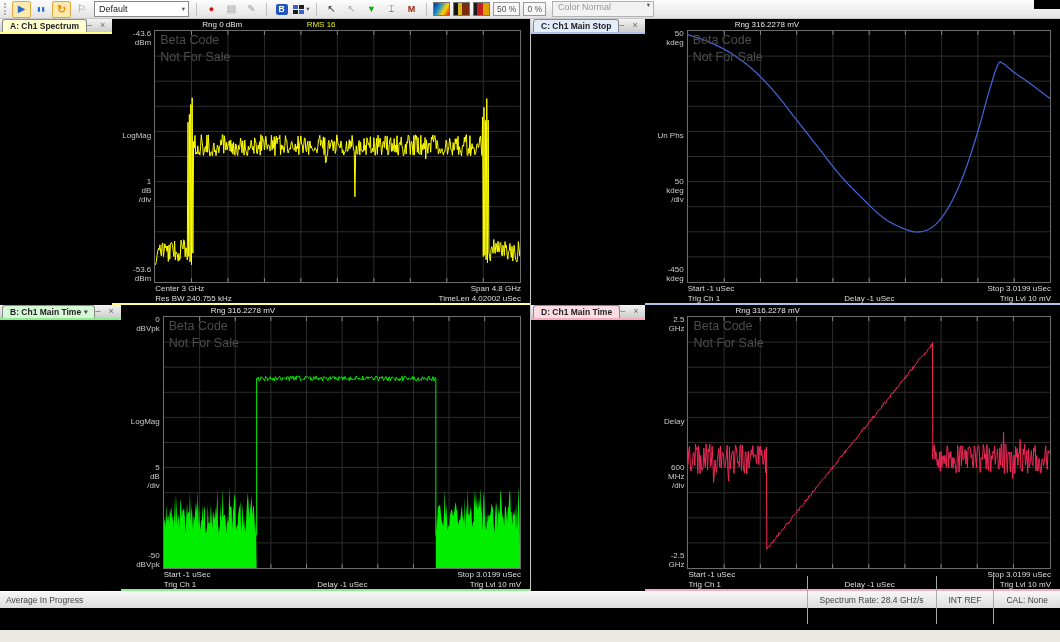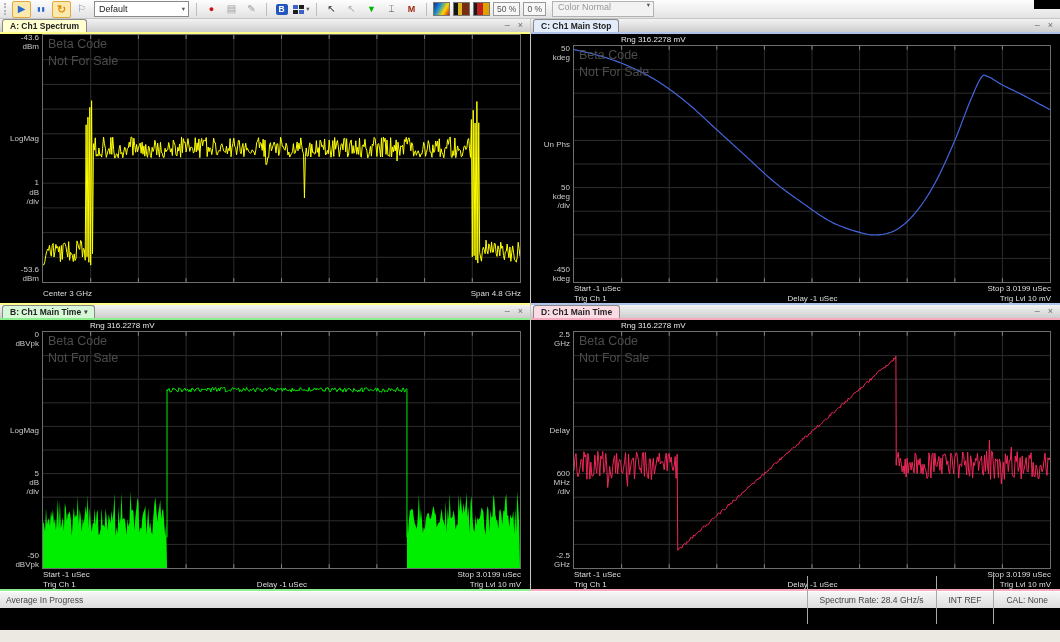--- a/index.html
+++ b/index.html
@@ -36,21 +36,21 @@
   .combo{display:flex;align-items:center;justify-content:space-between;height:14px;border:1px solid #8a8a8a;background:#fff;font-size:9px;color:#222;padding:0 3px 0 4px;width:86px;margin:15px 2px;}
   .pctbox{height:12px;border:1px solid #9a9a9a;background:#f7f7f7;color:#555;padding:0 3px;display:flex;align-items:center;font-size:8.5px;margin:0 1px;}
   .colorsel{display:flex;justify-content:space-between;height:14px;border:1px solid #b2b2b2;background:#f2f2f2;color:#999;font-size:9px;padding:0 3px 0 5px;width:92px;margin-left:4px;}
   .spec1,.spec2,.spec3{width:15px;height:12px;border:1px solid #777;}
   .spec1{background:linear-gradient(120deg,#0b2e8a 0%,#1e90d0 35%,#ffd800 68%,#d02010 100%);}
   .spec2{background:linear-gradient(90deg,#151515 0 28%,#d8b81e 28% 55%,#7a2c10 55% 100%);}
   .spec3{background:linear-gradient(90deg,#1a1a1a 0 20%,#c02020 20% 62%,#e0a000 62% 100%);}
 
   
   .panels{display:grid;grid-template-columns:530px 530px;grid-template-rows:286px 286px;}
-  .panel{display:flex;flex-direction:column;background:#000;overflow:hidden;box-sizing:border-box;}
+  .panel{display:flex;flex-direction:row;background:#000;overflow:hidden;box-sizing:border-box;}
   .panel:nth-child(even){border-left:1px solid #c9c9c9;}
   .tabbar{height:15px;box-sizing:border-box;display:flex;align-items:flex-end;background:linear-gradient(#f3f3f3,#cdcdcd);border-bottom:2px solid var(--pale);}
   .tab{display:flex;align-items:center;gap:3px;height:12px;margin-left:2px;padding:0 7px;background:var(--tabfill);border:1px solid #8a8a8a;border-bottom:none;border-radius:3px 3px 0 0;font-size:8.5px;font-weight:bold;color:#222;white-space:nowrap;}
   .tab-caret{font-size:6.5px;color:#444;}
   .winbtns{margin-left:auto;display:flex;gap:8px;align-items:center;padding:0 7px 2px 0;color:#6a6a6a;font-size:9px;line-height:1;}
   .pbody{flex:1;display:flex;flex-direction:column;background:#000;border-bottom:2px solid var(--pale);box-sizing:border-box;}
   .topline{height:11px;position:relative;font-size:8px;color:#e6e6e6;display:flex;align-items:center;}
   .topline .rng{margin-left:90px;z-index:1;}
   .topline .avg{position:absolute;left:0;right:0;text-align:center;color:#e8e820;}
   .plotwrap{flex:1;display:flex;min-height:0;}
@@ -162,20 +162,24 @@
       <div class="tab">
         <span>A: Ch1 Spectrum</span>
 
       </div>
       <div class="winbtns">
         <span>–</span>
         <span>×</span>
       </div>
     </div>
     <div class="pbody">
+      <div class="topline">
+        <span class="rng">Rng 0 dBm</span>
+        <span class="avg">RMS 16</span>
+      </div>
       <div class="plotwrap">
         <div class="yaxis">
           <div class="y-top">-43.6
 dBm</div>
           <div class="y-fmt">LogMag</div>
           <div class="y-div">1
 dB
 /div</div>
           <div class="y-bot">-53.6
 dBm</div>
@@ -222,20 +226,25 @@
               </svg>
           <div class="watermark">Beta Code
 Not For Sale</div>
         </div>
       </div>
       <div class="blines">
         <div class="bl">
           <span>Center 3 GHz</span>
           <span></span>
           <span>Span 4.8 GHz</span>
+        </div>
+        <div class="bl">
+          <span>Res BW 240.755 kHz</span>
+          <span></span>
+          <span>TimeLen 4.02002 uSec</span>
         </div>
       </div>
     </div>
   </div>
       <div class="panel" style="--pale: #aec2ea; --tabfill: #e2ecfa;">
     <div class="tabbar">
       <div class="tab">
         <span>C: Ch1 Main Stop</span>
 
       </div>

